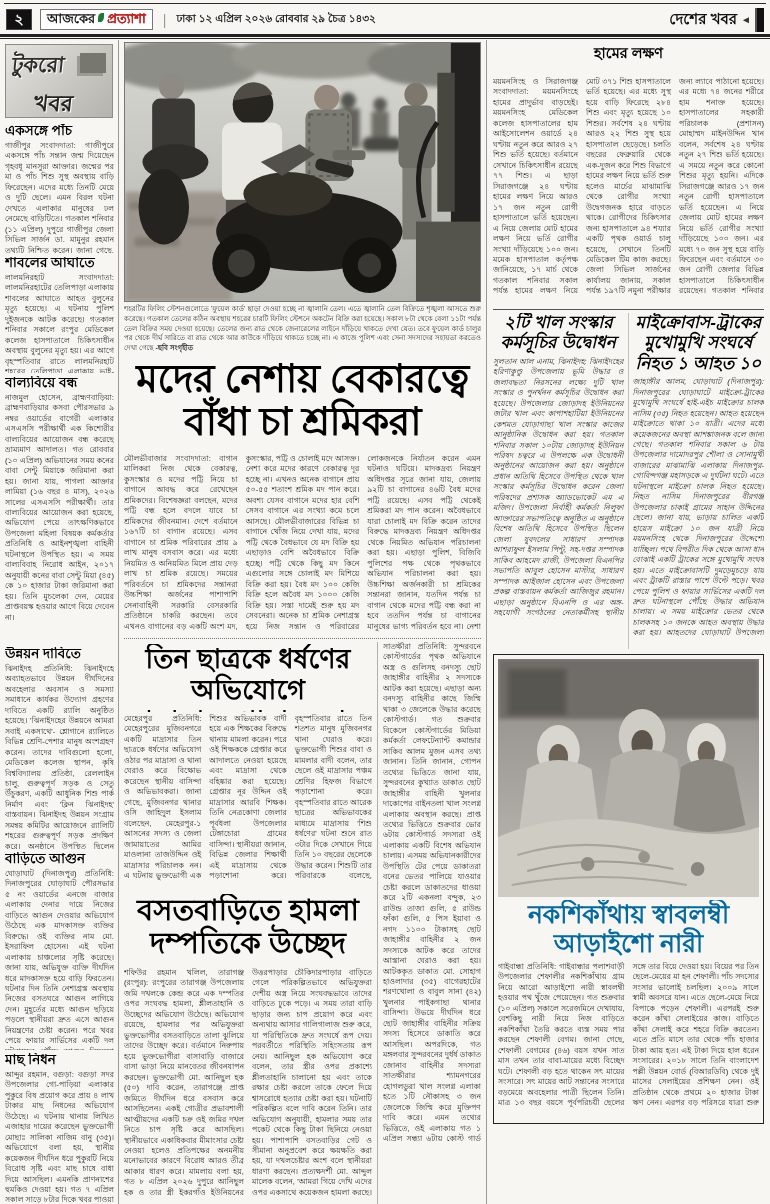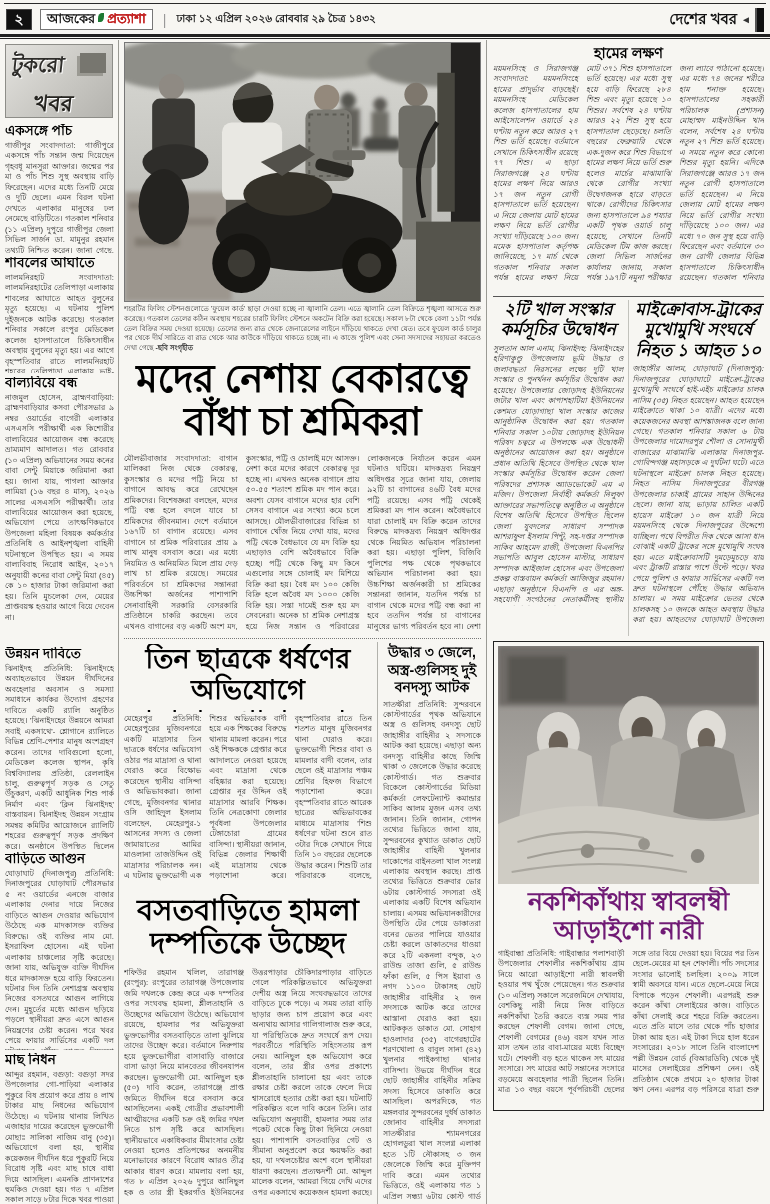--- a/index.html
+++ b/index.html
@@ -68,33 +68,33 @@
   .h-evict{margin:5px 0 2px 0;text-align:center;font-size:29px;line-height:1.15;font-weight:800;color:#000;
            height:72px;overflow:hidden;}
   .evict-body{height:232px;}
   .h-rescue{margin:2px 0 3px 0;text-align:center;font-size:14px;line-height:1.25;font-weight:800;color:#000;}
   .rescue-body{overflow:hidden;height:500px;}
 
   
   .kicker{text-align:center;font-size:14.5px;font-weight:800;color:#000;height:19px;}
   .h-measles{margin:0;text-align:center;font-size:26px;line-height:1.18;font-weight:800;color:#000;
              height:94px;overflow:hidden;}
-  .measles-body{height:228px;margin-top:3px;font-style:italic;}
+  .measles-body{height:228px;margin-top:16px;}
   .subhead{display:block;font-size:13.5px;font-weight:800;text-align:center;line-height:1.25;margin:4px 0;color:#000;}
   .thinrule{border-top:1px solid #555;margin:4px 0 3px 0;}
   .duo{display:flex;height:336px;overflow:hidden;gap:0;font-style:italic;}
   .duo article{width:50%;overflow:hidden;}
   .duo article:first-child{padding-right:4px;border-right:1px solid #c2c2bc;}
   .duo article:last-child{padding-left:4px;}
   .duo h2{margin:0 0 3px 0;text-align:center;font-size:17px;line-height:1.2;font-weight:800;color:#000;}
   .duo .body-txt{overflow:hidden;height:262px;}
   .nakshibox{border:1.5px solid #222;margin-top:5px;height:470px;padding:4px;overflow:hidden;background:#f7f6f2;}
   .nakshibox figure{margin:0;height:238px;overflow:hidden;background:#b5b2ae;}
   .nakshibox svg{display:block;width:100%;height:100%;}
-  .h-nakshi{margin:3px 0 2px 0;text-align:center;font-size:25px;line-height:1.15;font-weight:800;color:#701a75;
+  .h-nakshi{margin:3px 0 2px 0;text-align:center;font-size:25px;line-height:1.15;font-weight:800;color:#0369a1;
             height:60px;overflow:hidden;}
   .nakshi-body{height:152px;}
 </style>
 </head>
 <body>
 
 <div class="page">
 
   <div class="topline"></div>
 
@@ -250,21 +250,20 @@
           <div class="body-txt cols3 madrasa-body">মেহেরপুর প্রতিনিধি: মেহেরপুরের মুজিবনগরে একটি মাদ্রাসার তিন ছাত্রকে ধর্ষণের অভিযোগ ওঠার পর মাদ্রাসা ও থানা ঘেরাও করে বিক্ষোভ করেছেন স্থানীয় বাসিন্দা ও অভিভাবকরা। জানা গেছে, মুজিবনগর থানার ওসি জাহিদুল ইসলাম বলেছেন, মেহেরপুর-১ আসনের সদস্য ও জেলা জামায়াতের আমির মাওলানা তাজউদ্দিন ওই মাদ্রাসার পরিচালক নন। এ ঘটনায় ভুক্তভোগী এক শিশুর অভিভাবক বাদী হয়ে এক শিক্ষকের বিরুদ্ধে থানায় মামলা করেন। পরে ওই শিক্ষককে গ্রেপ্তার করে আদালতে নেওয়া হয়েছে এবং মাদ্রাসা থেকে বহিষ্কার করা হয়েছে। গ্রেপ্তার নূর উদ্দিন ওই মাদ্রাসার আরবি শিক্ষক। তিনি নেত্রকোণা জেলার পূর্বধলা উপজেলার টেঙ্গাচোরা গ্রামের বাসিন্দা। স্থানীয়রা জানান, বিভিন্ন জেলার শিক্ষার্থী এই মাদ্রাসায় থেকে পড়াশোনা করে। বৃহস্পতিবার রাতে তিন শতশত মানুষ মুজিবনগর থানা ঘেরাও করে। ভুক্তভোগী শিশুর বাবা ও মামলার বাদী বলেন, তার ছেলে ওই মাদ্রাসার পঞ্চম শ্রেণির হিফজ বিভাগে পড়াশোনা করে। বৃহস্পতিবার রাতে আরেক ছাত্রের অভিভাবকের মাধ্যমে মাদ্রাসায় 'শিশু ধর্ষণের' ঘটনা শুনে রাত ৩টার দিকে সেখানে গিয়ে তিনি ১০ বছরের ছেলেকে উদ্ধার করেন। শিশুটি তার পরিবারকে বলেছে, বোর্ডিংয়ের আরবি শিক্ষক নূর উদ্দিন তাকেসহ তিন ছাত্রকে মাঝেমধ্যেই গভীর রাতে 'রুমে নিয়ে খারাপ কাজ' করে। এমনকি ঘটনার দিনও ওই শিক্ষক তার সঙ্গে '৩-৪ বার খারাপ কাজ' করেছে। স্থানীয় বাসিন্দা শরিফুল ইসলাম এবং মাজেদুর রহমান বলেন, তারা মুজিবনগর বাজার থেকে বাড়ি ফিরছিলেন। এ সময় কয়েকজনকে মাদ্রাসার দিকে ছুটতে দেখেছেন। শতশত মানুষ সেখানে জড়ো হয় এবং মাদ্রাসা ঘেরাও করে। স্থানীয় কয়েকজন বলেছেন, এমন অভিযোগ তারা প্রায়ই শুনতেন, কিন্তু আগে 'বিশ্বাস হয়নি'। এ ঘটনায় মুজিবনগর উপজেলা জামায়াতের সেক্রেটারি মো. খায়রুল বাসার বলেন- 'রাতেই এই ঘটনা নিয়ে সোশ্যাল মিডিয়ায় ছড়ানো হয় মাদ্রাসাটি জামায়াতের আমিরের। জামায়াতের কর্মীরা এটি মিথ্যা দাবি করতে ঘটনাস্থলে গিয়েছিল।' মাদ্রাসাটির শিক্ষক সোহেল রানা বলেন- এই মাদ্রাসার সঙ্গে মেহেরপুর জেলা জামায়াতের আমির তাজউদ্দিন খানের কোনো সম্পর্ক নেই। মাদ্রাসাটির পরিচালক আমিরের বড় ভাই সেলিম হোসেন খান ও প্রিন্সিপাল হাফেজ বায়েজিদ হোসেন। তিনি আরও বলেন, 'এ ধরনের ঘটনা আগে ঘটলে অবশ্যই ব্যবস্থা নেওয়া হতো। আমরা মাদ্রাসা ঘেরাওয়ের পর ঘটনা শুনেছি।' শিক্ষার্থী ধর্ষণের অভিযোগে মাদ্রাসার শিক্ষকের বিরুদ্ধে থানায় মামলা হয়েছে। সেই শিক্ষক গ্রেপ্তার হয়েছেন। মাদ্রাসায় এই ঘটনায় শিশুর অভিভাবক বাদী হয়ে থানায় ধর্ষণ মামলা করেছেন।</div>
 
           <h2 class="h-evict">
             <span>বসতবাড়িতে হামলা</span><br>
             <span>দম্পতিকে উচ্ছেদ</span>
           </h2>
           <div class="body-txt cols2 evict-body">শফিউর রহমান খলিল, তারাগঞ্জ (রংপুর): রংপুরের তারাগঞ্জ উপজেলায় জমি দখলকে কেন্দ্র করে এক দম্পতির ওপর সংঘবদ্ধ হামলা, শ্লীলতাহানি ও উচ্ছেদের অভিযোগ উঠেছে। অভিযোগ রয়েছে, হামলার পর অভিযুক্তরা ভুক্তভোগীর বসতবাড়িতে তালা ঝুলিয়ে তাদের উচ্ছেদ করে। বর্তমানে নিরুপায় হয়ে ভুক্তভোগীরা বাসাবাড়ি বাজারে বাসা ভাড়া নিয়ে মানবেতর জীবনযাপন করছেন। ভুক্তভোগী মো. আনিছুল হক (৫০) দাবি করেন, তারাগঞ্জে প্রাপ্ত জমিতে দীর্ঘদিন ধরে বসবাস করে আসছিলেন। একই গোত্রীর প্রভাবশালী আত্মীয়দের একটি চক্র ওই জমির দখল নিতে চাপ সৃষ্টি করে আসছিল। স্থানীয়ভাবে একাধিকবার মীমাংসার চেষ্টা নেওয়া হলেও প্রতিপক্ষের অনমনীয় মনোভাবের কারণে বিরোধ আরও তীব্র আকার ধারণ করে। মামলায় বলা হয়, গত ৮ এপ্রিল ২০২৬ দুপুরে আনিছুল হক ও তার স্ত্রী ইকরগাঁও ইউনিয়নের উত্তরপাড়ার চৌকিদারপাড়ার বাড়িতে গেলে পরিকল্পিতভাবে অভিযুক্তরা দেশীয় অস্ত্র নিয়ে সংঘবদ্ধভাবে তাদের বাড়িতে ঢুকে পড়ে। এ সময় তারা বাড়ি ছাড়ার জন্য চাপ প্রয়োগ করে এবং অন্যথায় আসার গালিগালাজ শুরু করে, যা পরিস্থিতিকে দ্রুত সংঘর্ষে রূপ দেয়। পরবর্তীতে পরিস্থিতি সহিংসতায় রূপ নেয়। আনিছুল হক অভিযোগ করে বলেন, তার স্ত্রীর ওপর প্রকাশ্যে শ্লীলতাহানি চালানো হয় এবং তাকে রক্ষার চেষ্টা করলে তাকে ফেলে দিয়ে শ্বাসরোধে হত্যার চেষ্টা করা হয়। ঘটনাটি পরিকল্পিত বলে দাবি করেন তিনি। তার অভিযোগ অনুযায়ী, হামলার সময় তার পকেট থেকে কিছু টাকা ছিনিয়ে নেওয়া হয়। পাশাপাশি বসতবাড়ির গেট ও সীমানা অনুপ্রবেশ করে ক্ষয়ক্ষতি করা হয়, যা দখলচেষ্টার অংশ বলে স্থানীয়রা ধারণা করছেন। প্রত্যক্ষদর্শী মো. আব্দুল মালেক বলেন, 'আমরা গিয়ে দেখি এদের ওপর একসাথে কয়েকজন হামলা করছে। বাধা দিতে গেলে আমাদেরও ভয়ভীতি দেখানো হয়। বিষয়টি খুবই ভয়াবহ ছিল।' জানা গেছে, ঘটনার পর অভিযুক্তরা বাড়িতে তালা ঝুলিয়ে দেয়, যা নিয়ে এলাকায় আতঙ্ক ও চাপা উত্তেজনা বিরাজ করছে।</div>
         </div>
 
         <div class="mid-right">
-          <h3 class="h-rescue">উদ্ধার ৩ জেলে, অস্ত্র-গুলিসহ দুই বনদস্যু আটক</h3>
           <div class="body-txt rescue-body">সাতক্ষীরা প্রতিনিধি: সুন্দরবনে কোস্টগার্ডের পৃথক অভিযানে অস্ত্র ও গুলিসহ বনদস্যু ছোট জাহাঙ্গীর বাহিনীর ২ সদস্যকে আটক করা হয়েছে। এছাড়া অন্য বনদস্যু বাহিনীর কাছে জিম্মি থাকা ৩ জেলেকে উদ্ধার করেছে কোস্টগার্ড। গত শুক্রবার বিকেলে কোস্টগার্ডের মিডিয়া কর্মকর্তা লেফটেন্যান্ট কমান্ডার সাকিব আলম মুজন এসব তথ্য জানান। তিনি জানান, গোপন তথ্যের ভিত্তিতে জানা যায়, সুন্দরবনের কুখ্যাত ডাকাত ছোট জাহাঙ্গীর বাহিনী খুলনার দাকোপের বাইনতলা খাল সংলগ্ন এলাকায় অবস্থান করছে। প্রাপ্ত তথ্যের ভিত্তিতে শুক্রবার ভোর ৬টায় কোস্টগার্ড সদস্যরা ওই এলাকায় একটি বিশেষ অভিযান চালায়। এসময় অভিযানকারীদের উপস্থিতি টের পেয়ে ডাকাতরা বনের ভেতর পালিয়ে যাওয়ার চেষ্টা করলে ডাকাতদের ধাওয়া করে ২টি একনলা বন্দুক, ২৩ রাউন্ড তাজা গুলি, ৫ রাউন্ড ফাঁকা গুলি, ৫ পিস ইয়াবা ও নগদ ১১০০ টাকাসহ ছোট জাহাঙ্গীর বাহিনীর ২ জন সদস্যকে আটক করে তাদের আস্তানা ঘেরাও করা হয়। আটককৃত ডাকাত মো. সোহাগ হাওলাদার (৩৫) বাগেরহাটের শরণখোলা ও বাবুল সানা (৪২) খুলনার পাইকগাছা থানার বাসিন্দা। উভয়ে দীর্ঘদিন ধরে ছোট জাহাঙ্গীর বাহিনীর সক্রিয় সদস্য হিসেবে ডাকাতি করে আসছিল। অপরদিকে, গত মঙ্গলবার সুন্দরবনের দুর্ধর্ষ ডাকাত জোনাব বাহিনীর সদস্যরা সাতক্ষীরার শ্যামনগরের হোগলডুরা খাল সংলগ্ন এলাকা হতে ১টি নৌকাসহ ৩ জন জেলেকে জিম্মি করে মুক্তিপণ দাবি করে। এমন তথ্যের ভিত্তিতে, ওই এলাকায় গত ১ এপ্রিল সন্ধ্যা ৬টায় কোস্ট গার্ড একটি বিশেষ অভিযান চালায়। অভিযানকালে ওই এলাকা থেকে ডাকাতদের কাছে জিম্মি থাকা ১টি নৌকাসহ ৩ জন জেলে এবং ডাকাতদের ব্যবহৃত ১টি নৌকা, ২ বাক্স তাজা কার্তুজ, ১ বাক্স ফাঁকা কার্তুজ, ৫টি ওয়াকি-টকি চার্জার, ৩টি মোবাইল ব্যাটারি ও ১টি কুড়াল উদ্ধার করা হয়। উদ্ধারকৃত জেলে ইসরাজ (৫০), মোশাররফ (৪২) ও আনিস (৪৫) সাতক্ষীরার শ্যামনগর থানার বাসিন্দা। আটক ডাকাত, জব্দকৃত অস্ত্র ও গোলাবারুদের বিষয়ে পরবর্তী আইনানুগ ব্যবস্থা এবং উদ্ধারকৃত জেলেদের পরিবারের নিকট হস্তান্তরের কার্যক্রম প্রক্রিয়াধীন রয়েছে।</div>
         </div>
       </div>
     </main>
 
     <section class="rightcol">
 
       <div class="kicker">হামের লক্ষণ</div>
 
       <div class="body-txt cols3 measles-body">

